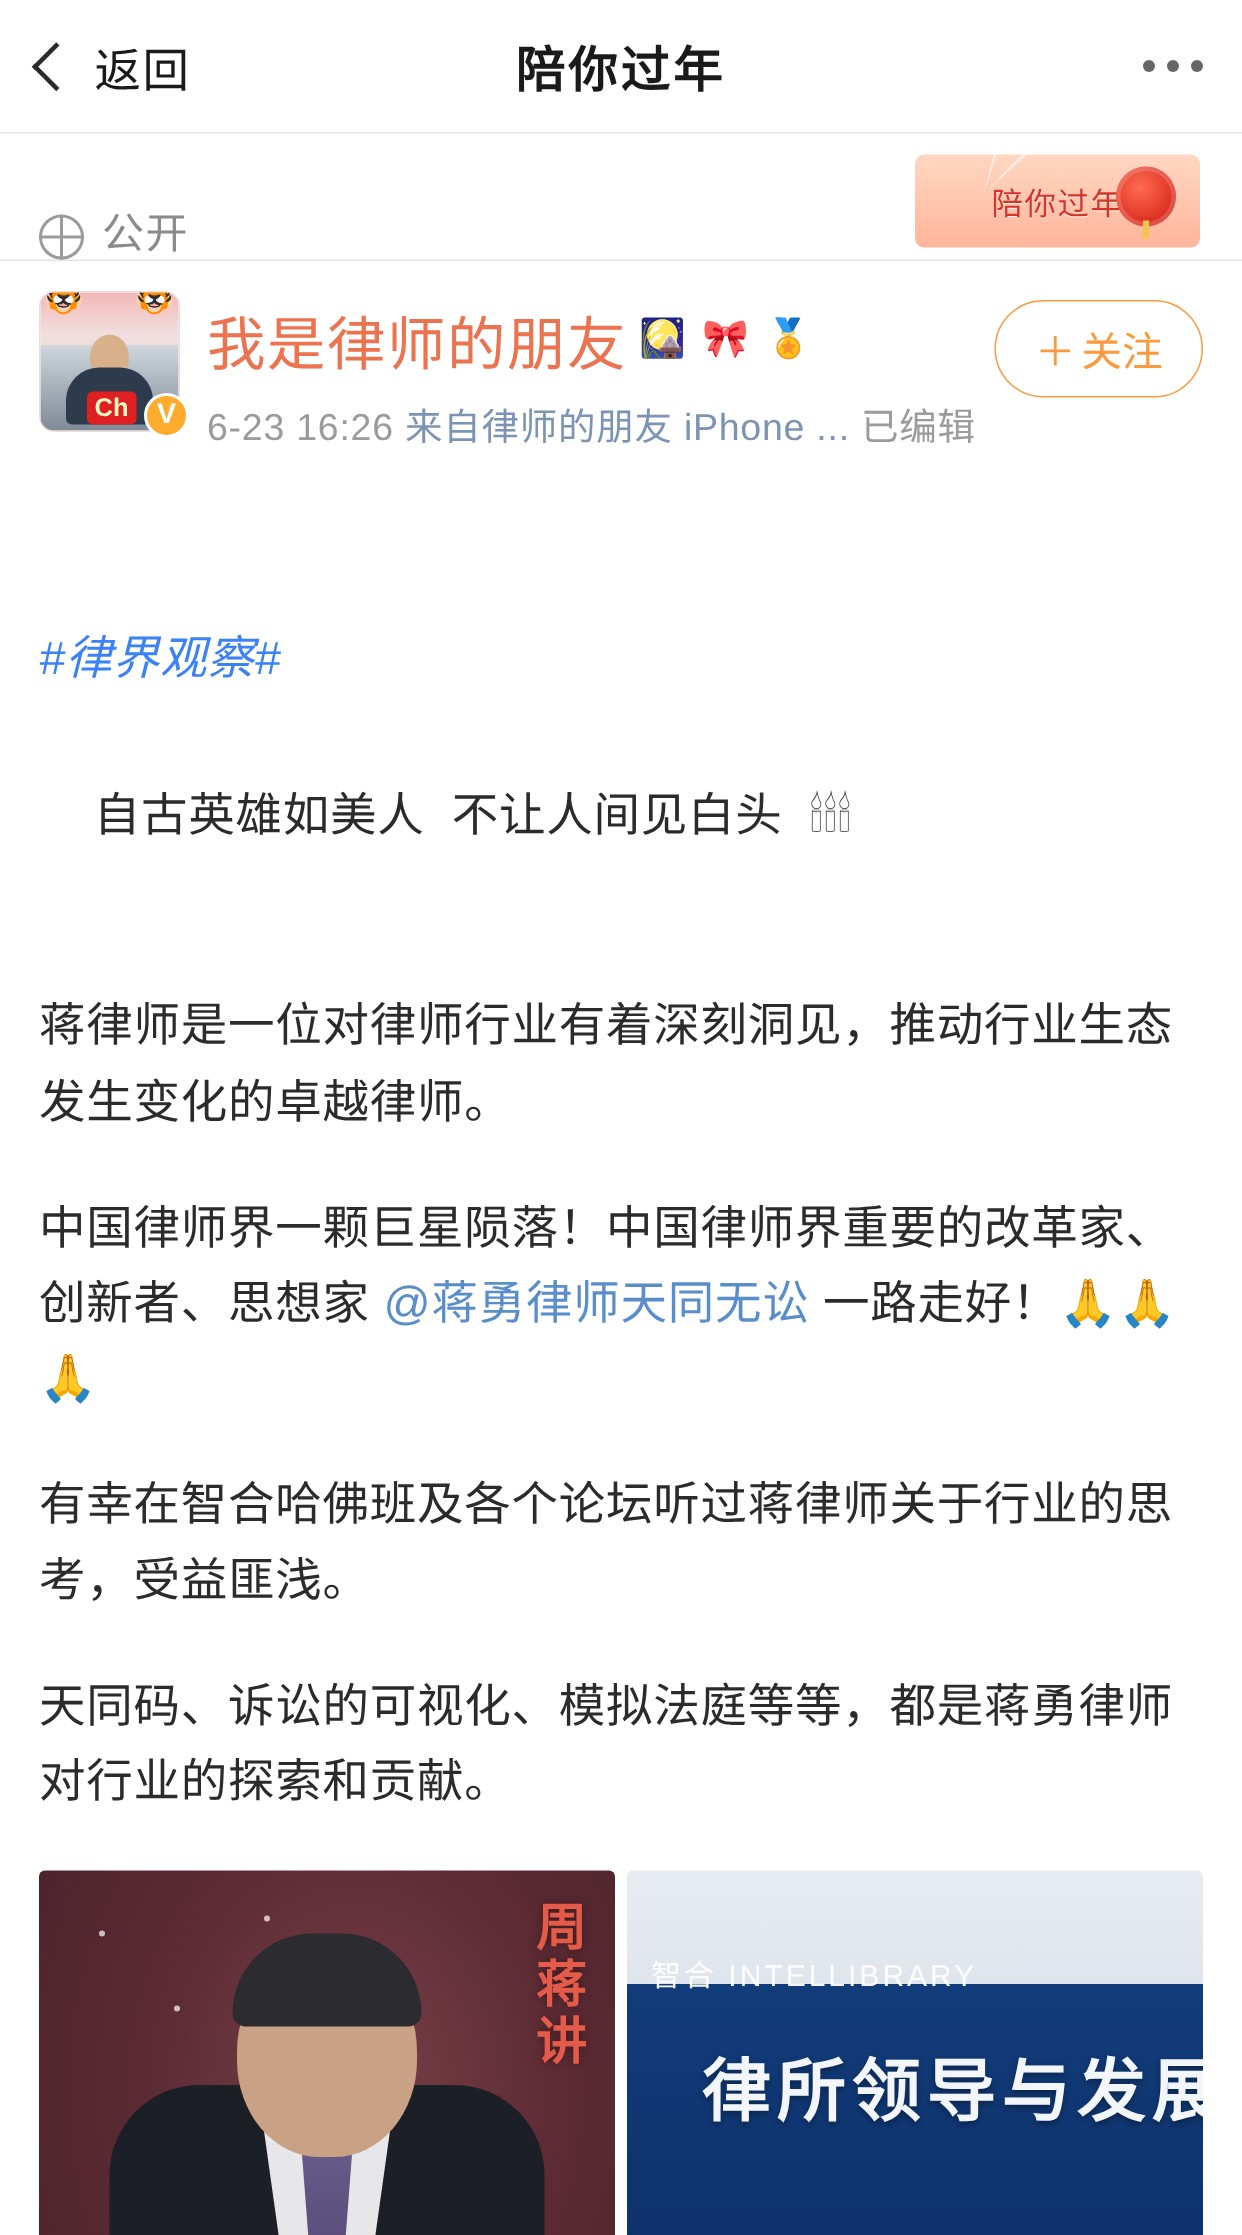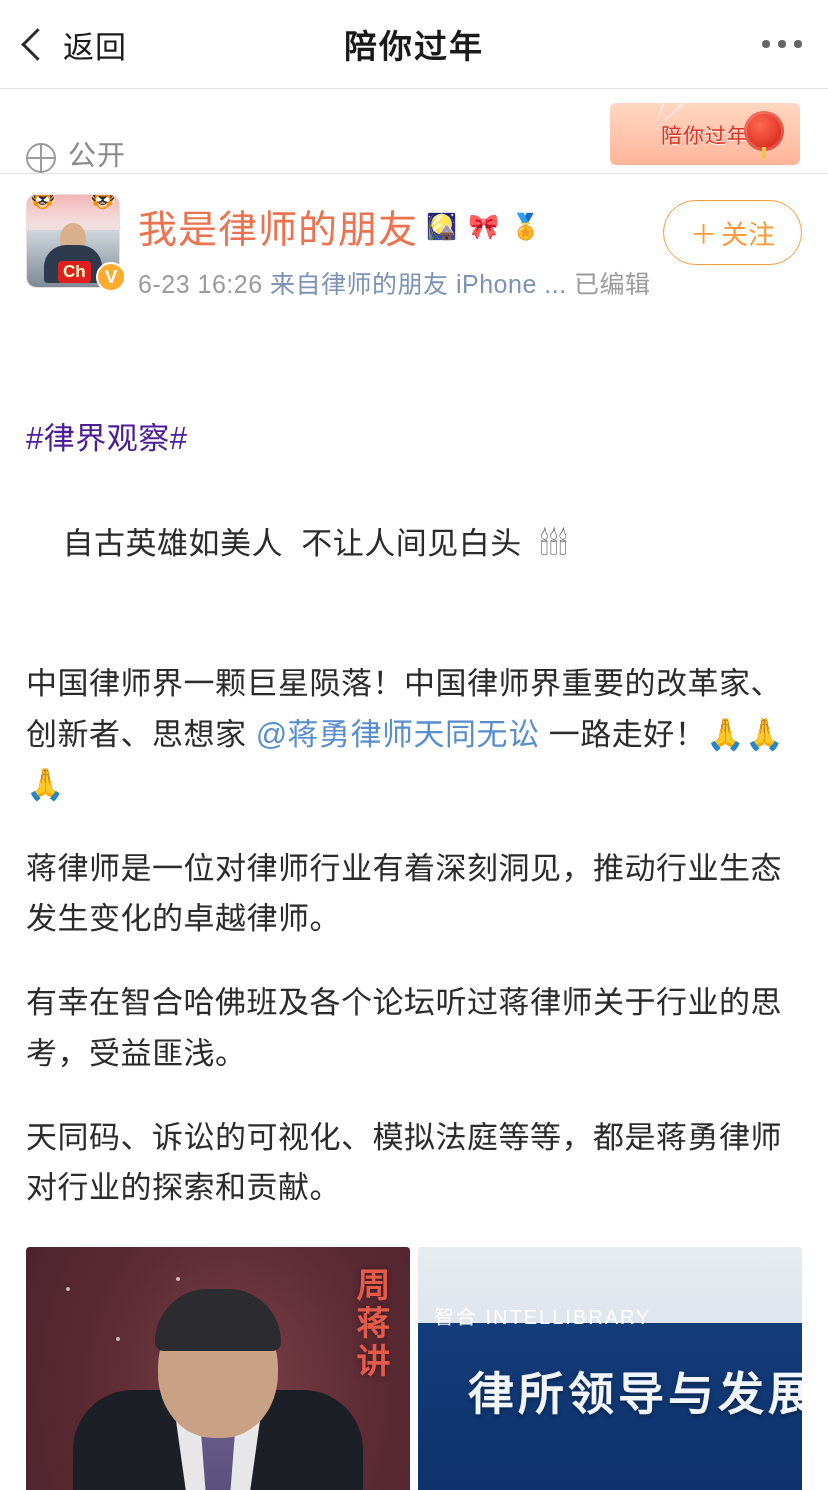--- a/index.html
+++ b/index.html
@@ -325,23 +325,24 @@
   
   .post-body {
     padding: 8px 26px 0 26px;
     box-sizing: border-box;
     font-size: 31px;
     line-height: 1.62;
     color: #2b2b2b;
     letter-spacing: 0.5px;
   }
   .topic-link {
-    color: #4c1d95;
+    color: #3b82f6;
     display: block;
     margin-bottom: 4px;
+    font-style: italic;
   }
   .post-para {
     margin: 0 0 34px 0;
     white-space: pre-wrap;
   }
   .post-para.first {
     margin-bottom: 40px;
   }
   .mention {
     color: #5a8ecb;
@@ -519,23 +520,23 @@
     <span>关注</span>
   </div>
 </div>
 
 <div class="post-body">
   <div class="post-para first">
     <span class="topic-link">#律界观察#</span>
     <span>自古英雄如美人  不让人间见白头  🕯🕯🕯</span>
   </div>
 
+  <p class="post-para">蒋律师是一位对律师行业有着深刻洞见，推动行业生态发生变化的卓越律师。</p>
+
   <p class="post-para"><span>中国律师界一颗巨星陨落！中国律师界重要的改革家、创新者、思想家 </span><span class="mention">@蒋勇律师天同无讼</span><span> 一路走好！🙏🙏🙏</span></p>
-
-  <p class="post-para">蒋律师是一位对律师行业有着深刻洞见，推动行业生态发生变化的卓越律师。</p>
   <p class="post-para">有幸在智合哈佛班及各个论坛听过蒋律师关于行业的思考，受益匪浅。</p>
   <p class="post-para">天同码、诉讼的可视化、模拟法庭等等，都是蒋勇律师对行业的探索和贡献。</p>
 </div>
 
 <div class="image-grid">
   <div class="img-card img-portrait">
     <div class="sparkle" style="left:40px; top:40px;"></div>
     <div class="sparkle" style="left:90px; top:90px;"></div>
     <div class="sparkle" style="left:150px; top:30px;"></div>
     <div class="suit"></div>

